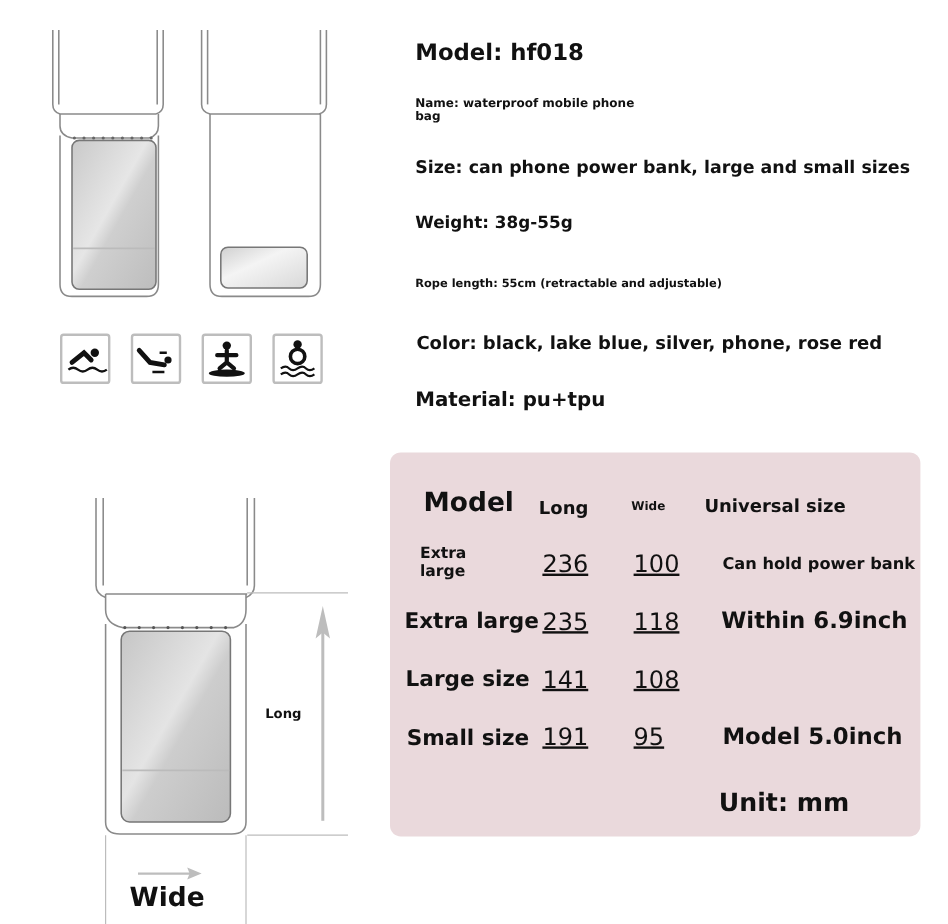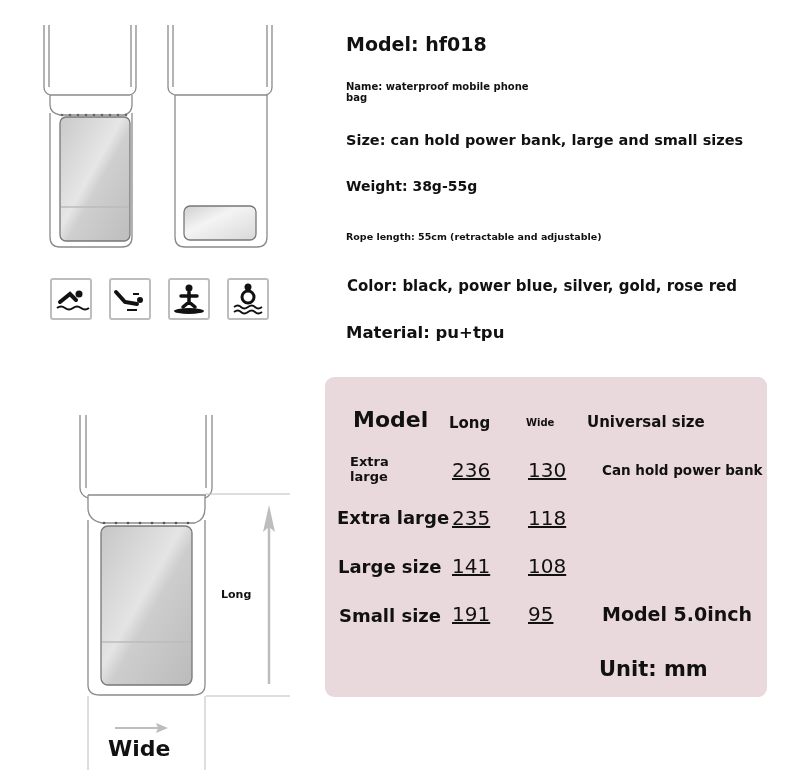--- a/index.html
+++ b/index.html
@@ -113,24 +113,24 @@
     <svg width="38" height="38" viewBox="0 0 38 38">
         <circle cx="19" cy="7" r="3.5" fill="#111"></circle>
       <circle cx="19" cy="17" r="6" fill="none" stroke="#111" stroke-width="3"></circle>
       <path d="M5 27 q4 -3 7 0 t7 0 t7 0 t7 0 M5 32 q4 -3 7 0 t7 0 t7 0 t7 0" stroke="#111" stroke-width="1.8" fill="none"></path>
       </svg>
   </div>
 </div>
 
 <div class="spec s-model">Model: hf018</div>
 <div class="spec s-name">Name: waterproof mobile phone bag</div>
-<div class="spec s-size">Size: can hold power bank, large and small sizes</div>
+<div class="spec s-size">Size: can phone power bank, large and small sizes</div>
 <div class="spec s-weight">Weight: 38g-55g</div>
 <div class="spec s-rope">Rope length: 55cm (retractable and adjustable)</div>
-<div class="spec s-color">Color: black, power blue, silver, gold, rose red</div>
+<div class="spec s-color">Color: black, lake blue, silver, phone, rose red</div>
 <div class="spec s-material">Material: pu+tpu</div>
 
 <svg class="abs" style="left:60px;top:400px" width="250" height="370" viewBox="0 0 250 370">
   <defs>
     <linearGradient id="glass3" x1="0" y1="0" x2="1" y2="1">
       <stop offset="0" stop-color="#c6c6c6"></stop>
       <stop offset="0.45" stop-color="#e4e4e4"></stop>
       <stop offset="0.55" stop-color="#cdcdcd"></stop>
       <stop offset="1" stop-color="#bbbbbb"></stop>
     </linearGradient>
@@ -176,26 +176,27 @@
 <div class="lbl-wide">Wide</div>
 
 <div class="table-card">
   <div class="cell hdr-model">Model</div>
   <div class="cell hdr-long">Long</div>
   <div class="cell hdr-wide">Wide</div>
   <div class="cell hdr-univ">Universal size</div>
 
   <div class="cell" style="left:25px;top:77px;font-size:13px;line-height:15px;white-space:normal;width:50px;">Extra large</div>
   <div class="cell rnum" style="left:127px;top:81px;">236</div>
-  <div class="cell rnum" style="left:203px;top:81px;">130</div>
+  <div class="cell rnum" style="left:203px;top:81px;">100</div>
   <div class="cell" style="left:277px;top:85px;font-size:13.5px;">Can hold power bank</div>
 
   <div class="cell rname" style="left:12px;top:130px;">Extra large</div>
   <div class="cell rnum" style="left:127px;top:129px;">235</div>
   <div class="cell rnum" style="left:203px;top:129px;">118</div>
+  <div class="cell rdesc" style="left:276px;top:129px;">Within 6.9inch</div>
 
   <div class="cell rname" style="left:13px;top:179px;">Large size</div>
   <div class="cell rnum" style="left:127px;top:177px;">141</div>
   <div class="cell rnum" style="left:203px;top:177px;">108</div>
 
   <div class="cell rname" style="left:14px;top:228px;">Small size</div>
   <div class="cell rnum" style="left:127px;top:225px;">191</div>
   <div class="cell rnum" style="left:203px;top:225px;">95</div>
   <div class="cell rdesc" style="left:277px;top:226px;">Model 5.0inch</div>
 

